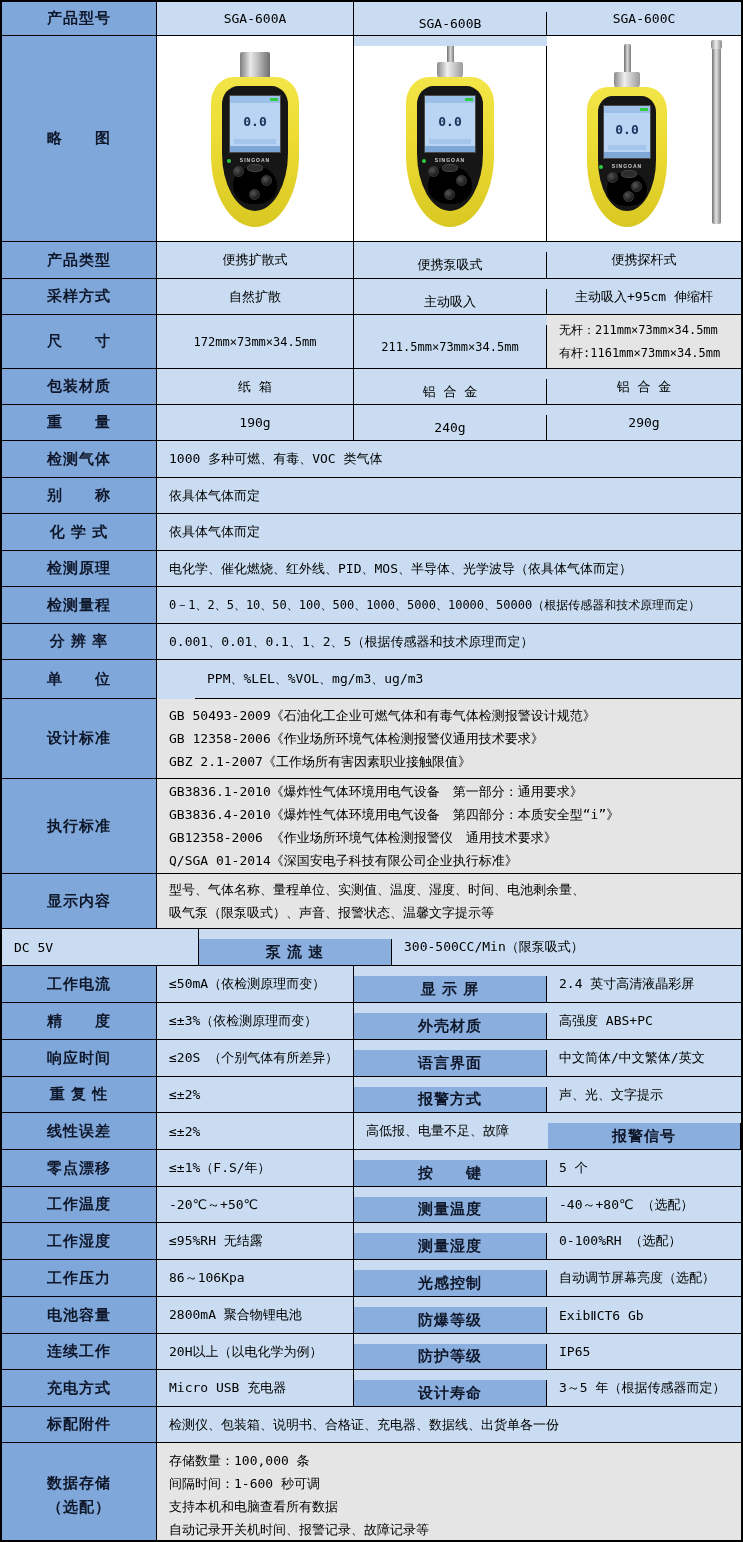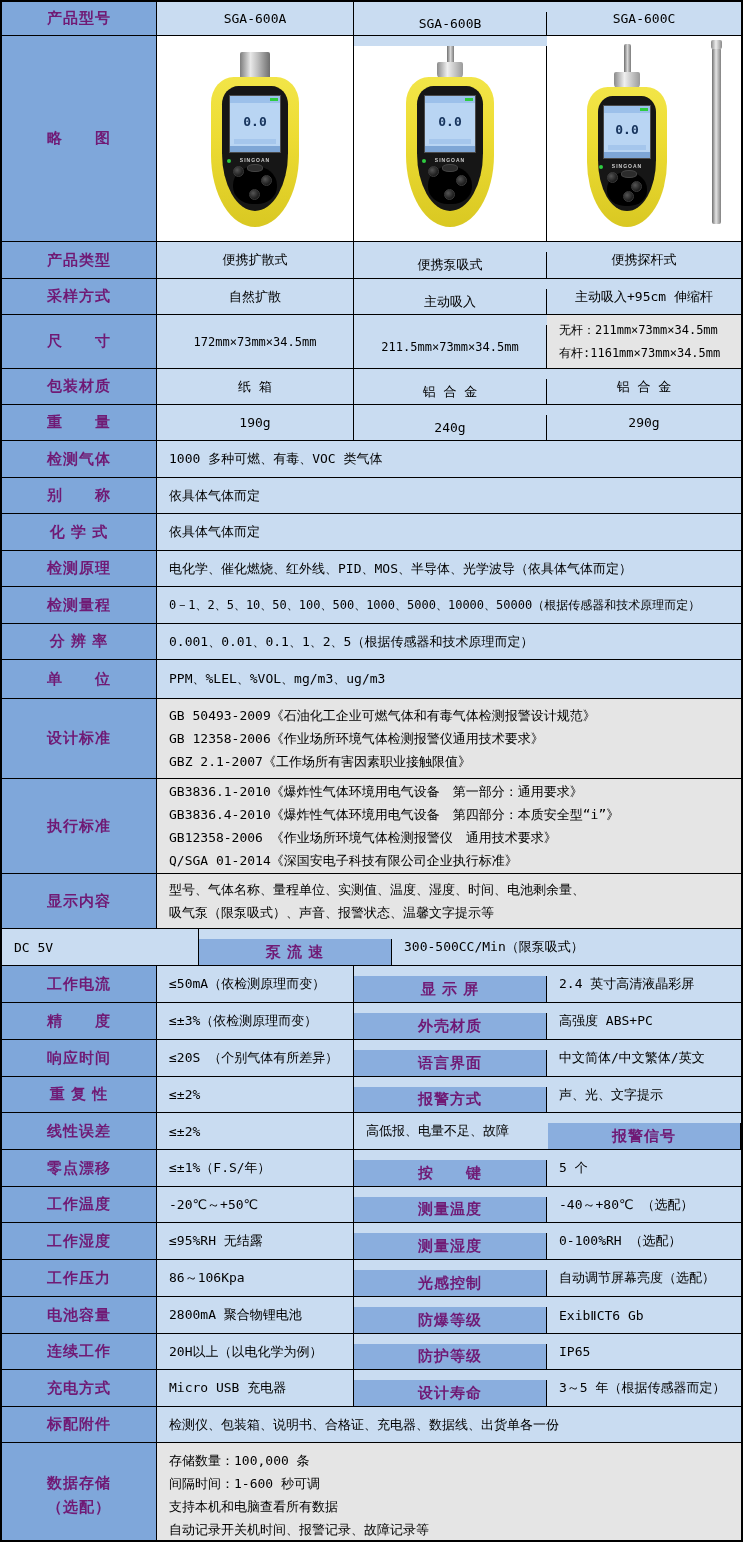--- a/index.html
+++ b/index.html
@@ -18,28 +18,28 @@
     display:flex; align-items:center;
     overflow:hidden;
   }
   .cell.last { border-right:none; flex:1; }
   
   .w155 { width:155px; }
   .w197 { width:197px; }
   .w193 { width:193px;margin-top:10px; }
   
   .h34 { height:34px; } .h36 { height:36px; } .h37 { height:37px; }
-  .h39 { height:39px; } .h54 { height:54px; } .h55 { height:55px; }
+  .h39 { height:39px;gap:38px; } .h54 { height:54px; } .h55 { height:55px; }
   .h80 { height:80px; } .h95 { height:95px; } .h104 { height:104px; }
   .h206 { height:206px; }
   
   .lab {
     background:#7FA7DA;
     justify-content:center;
-    font-weight:bold; font-size:15px; color:#701a75;
+    font-weight:bold; font-size:15px; color:#0f172a;
     letter-spacing:1px; text-align:left;
   }
   .lab2 { background:#8AAEDE; }
   
   .vc { background:#C9DCF1; justify-content:center; text-align:center;
         font-family:"DejaVu Sans Mono","DejaVu Sans",sans-serif; font-size:13px; }
   .vl { background:#C9DCF1; justify-content:flex-start; padding-left:12px; text-align:left;
         font-family:"DejaVu Sans Mono","DejaVu Sans",sans-serif; font-size:13px; }
   .vml { background:#e5e5e5; padding:4px 10px 4px 12px; text-align:left;
         font-family:"DejaVu Sans Mono","DejaVu Sans",sans-serif; font-size:13px;

